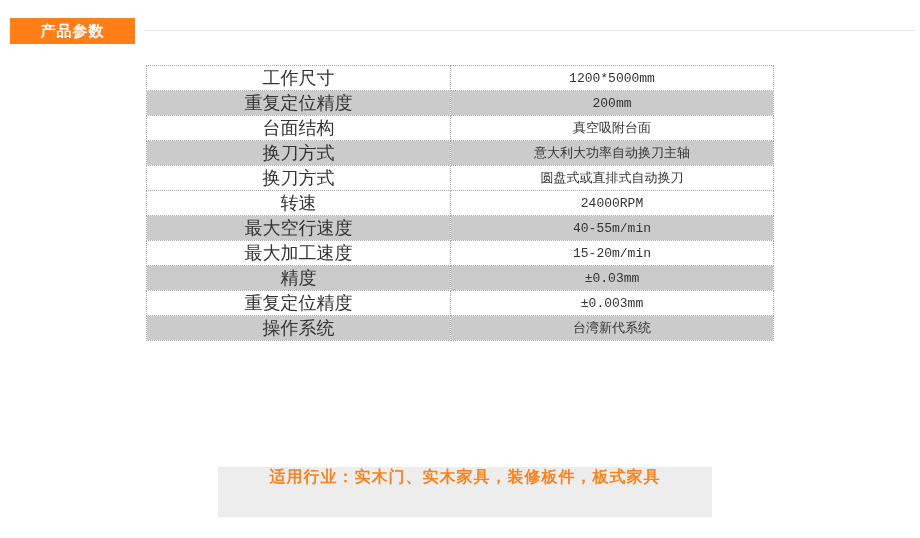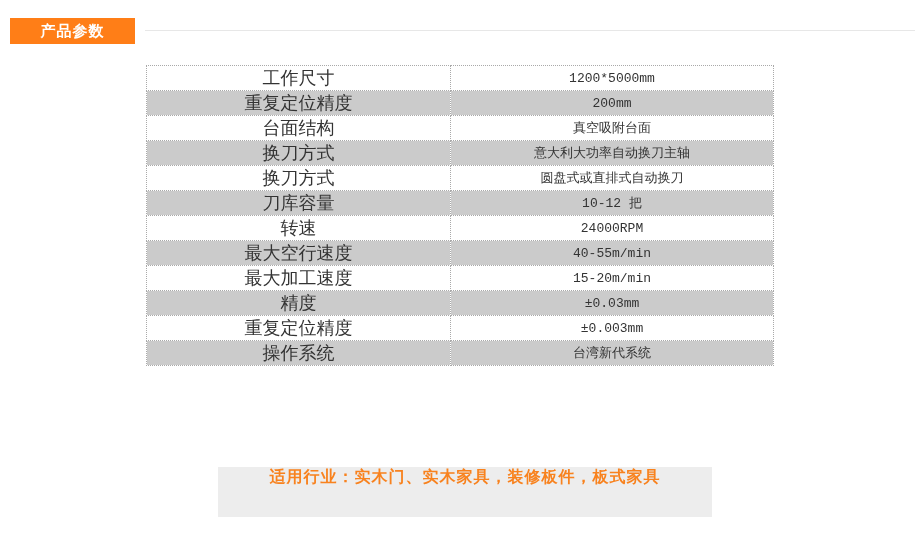--- a/index.html
+++ b/index.html
@@ -104,24 +104,20 @@
         <td class="value">真空吸附台面</td>
       </tr>
       <tr class="alt">
         <td class="param">换刀方式</td>
         <td class="value">意大利大功率自动换刀主轴</td>
       </tr>
       <tr>
         <td class="param">换刀方式</td>
         <td class="value">圆盘式或直排式自动换刀</td>
       </tr>
-      <tr class="alt">
-        <td class="param">刀库容量</td>
-        <td class="value">10-12 把</td>
-      </tr>
       <tr>
         <td class="param">转速</td>
         <td class="value">24000RPM</td>
       </tr>
       <tr class="alt">
         <td class="param">最大空行速度</td>
         <td class="value">40-55m/min</td>
       </tr>
       <tr>
         <td class="param">最大加工速度</td>

